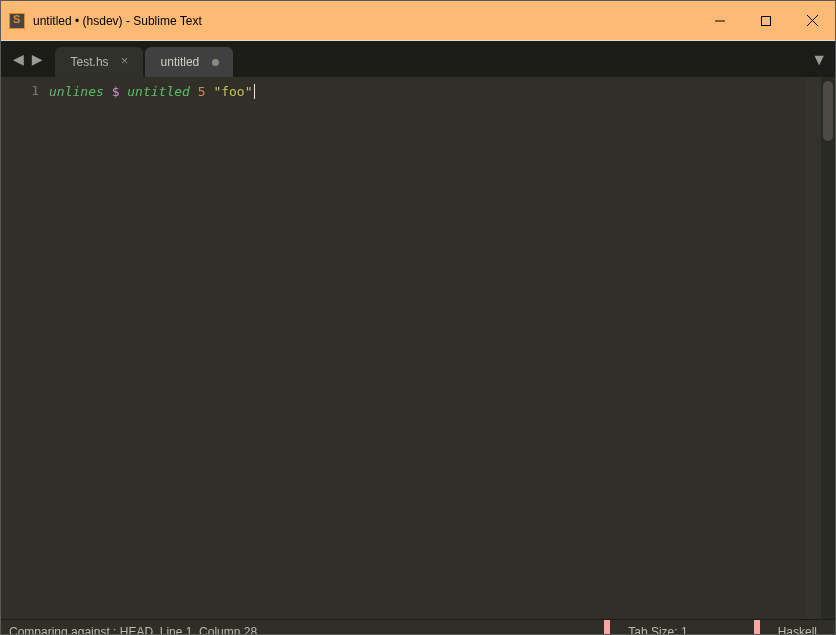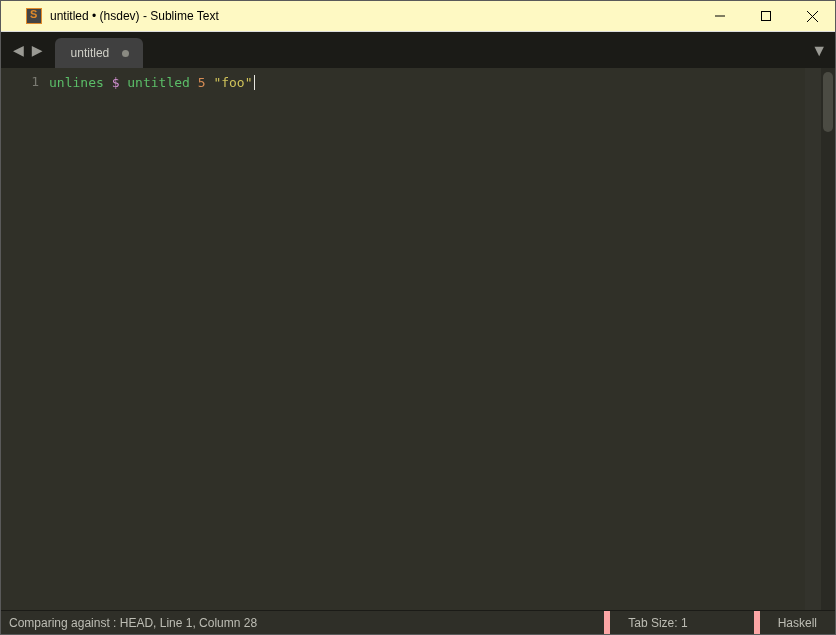--- a/index.html
+++ b/index.html
@@ -5,26 +5,25 @@
   * { margin: 0; padding: 0; box-sizing: border-box; }
   body {
     width: 836px; height: 635px;
     font-family: "Segoe UI", Tahoma, sans-serif;
     background: #ffffff;
     overflow: hidden;
     border: 1px solid #5a5a5a;
   }
   
   .titlebar {
-    height: 31px;
-    background: #fef9c3;
+    height: 40px;
+    background: #fdba74;
     display: flex;
     align-items: center;
     border-bottom: 1px solid #dcdcdc;
-    padding-left: 17px;
   }
   .titlebar .app-icon {
     width: 16px; height: 16px;
     margin: 0 8px;
     background: #444;
     border: 1px solid #e08a2a;
     position: relative;
     display:inline-block;
   }
   .titlebar .app-icon::after{
@@ -120,21 +119,21 @@
   }
   .code {
     flex:1;
     padding-top:6px;
     font-family: Consolas, monospace;
     font-size:13px;
     line-height:18px;
     color:#cfcfc6;
     position:relative;
   }
-  .tok-fn { color:#5bbd68; }
+  .tok-fn { color:#5bbd68;font-style:italic; }
   .tok-op { color:#d18fd1; }
   .tok-num{ color:#d58b54; }
   .tok-str{ color:#d0c35a; }
   .caret {
     display:inline-block;
     width:1px; height:15px;
     background:#e6e6e0;
     vertical-align:text-bottom;
     margin-left:1px;
   }
@@ -197,20 +196,24 @@
         <line x1="11" y1="0" x2="0" y2="11"></line>
       </svg>
   </div>
 </div>
 
 <div class="tabstrip">
   <div class="nav-arrows">
     <span class="arrow">◀</span>
     <span class="arrow">▶</span>
   </div>
+  <div class="tab inactive">
+    <span>Test.hs</span>
+    <span class="close-x">×</span>
+  </div>
   <div class="tab active">
     <span>untitled</span>
     <span class="dirty-dot"></span>
   </div>
   <span class="tab-menu">▼</span>
 </div>
 
 <div class="editor-wrap">
   <div class="gutter">
     <div>1</div>

